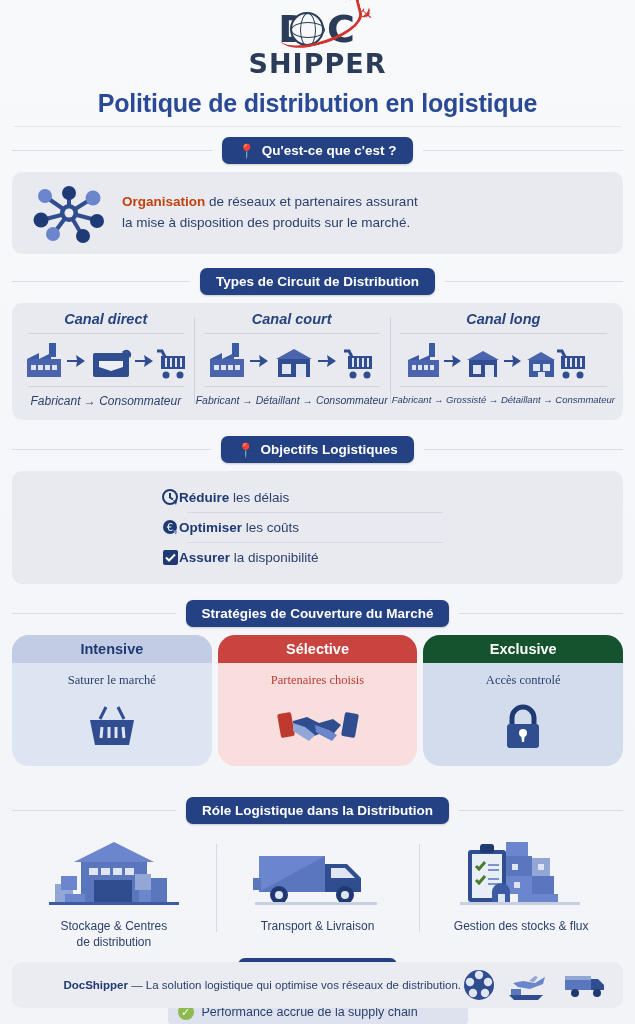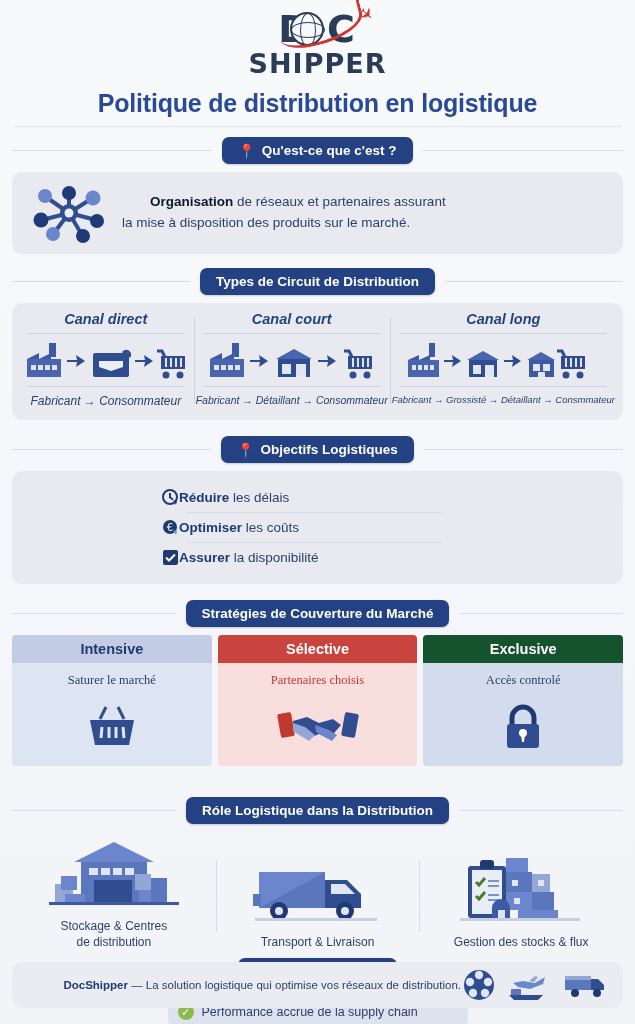--- a/index.html
+++ b/index.html
@@ -87,21 +87,21 @@
   
   .panel {
     background: #e8eaf0; border-radius: 10px;
   }
   .whatis {
     display: flex; align-items: center; gap: 14px;
     padding: 12px 18px; height: 82px;
   }
   .net-icon { width: 78px; height: 62px; flex: none; }
   .whatis-text { font-size: 13.5px; color: #2b3f6b; line-height: 1.55; }
-  .whatis-text b { color: #0f172a; margin-left: 28px; }
+  .whatis-text b { color: #c2410c; }
 
   
   .circuits {
     display: flex; padding: 8px 6px 10px; font-style: italic;
   }
   .circ-col { flex: 1; text-align: center; position: relative; }
   .circ-col + .circ-col:before {
     content:""; position:absolute; left:0; top:6px; bottom:6px;
     width:1px; background:#ccd2e0;
   }
@@ -119,40 +119,40 @@
   .obj-row {
     display:flex; align-items:center; 
     padding: 6px 0 6px 150px;
     font-size: 13.5px; color:#2b3f6b;
   }
   .obj-row b { color:#1f3a72; }
   .obj-div { height:1px; background:#d6dae6; margin: 0 180px 0 175px; }
 
   
   .strats { display:flex; gap: 6px; }
-  .strat { flex:1; border-radius: 4px; overflow:hidden; }
+  .strat { flex:1; border-radius: 17px; overflow:hidden; }
   .strat-head {
     text-align:center; font-size: 14.5px; font-weight:700;
     padding: 6px 0;
   }
   .strat-body { text-align:center; padding: 10px 6px 12px; font-family: Liberation Serif, serif; }
   .strat-sub { font-size: 12.5px; margin-bottom: 10px; }
   .strat-icon { height: 56px; display:flex; align-items:center; justify-content:center; }
   .s-intensive { background:#dde4f2; }
   .s-intensive .strat-head { background:#c2cce4; color:#1f3a72; }
   .s-intensive .strat-sub { color:#2b3f6b; }
   .s-selective { background:#f8dedc; }
   .s-selective .strat-head { background:#c9433f; color:#fff; }
   .s-selective .strat-sub { color:#c03a34; }
   .s-exclusive { background:#d3dced; }
   .s-exclusive .strat-head { background:#14532d; color:#fff; }
   .s-exclusive .strat-sub { color:#2b3f6b; }
 
   
-  .roles { display:flex; padding: 4px 0 2px; align-items: flex-end; }
+  .roles { display:flex; padding: 4px 0 2px; }
   .role-col { flex:1; text-align:center; position:relative; padding: 0 4px; }
   .role-col + .role-col:before {
     content:""; position:absolute; left:0; top:8px; bottom:18px;
     width:1px; background:#d6dae6;
   }
   .role-icon { height: 74px; display:flex; align-items:flex-end; justify-content:center; }
   .role-label { font-size: 12px; color:#2b3f6b; line-height:1.35; padding-top: 8px; }
 
   
   .results { padding: 6px 0 4px; }

